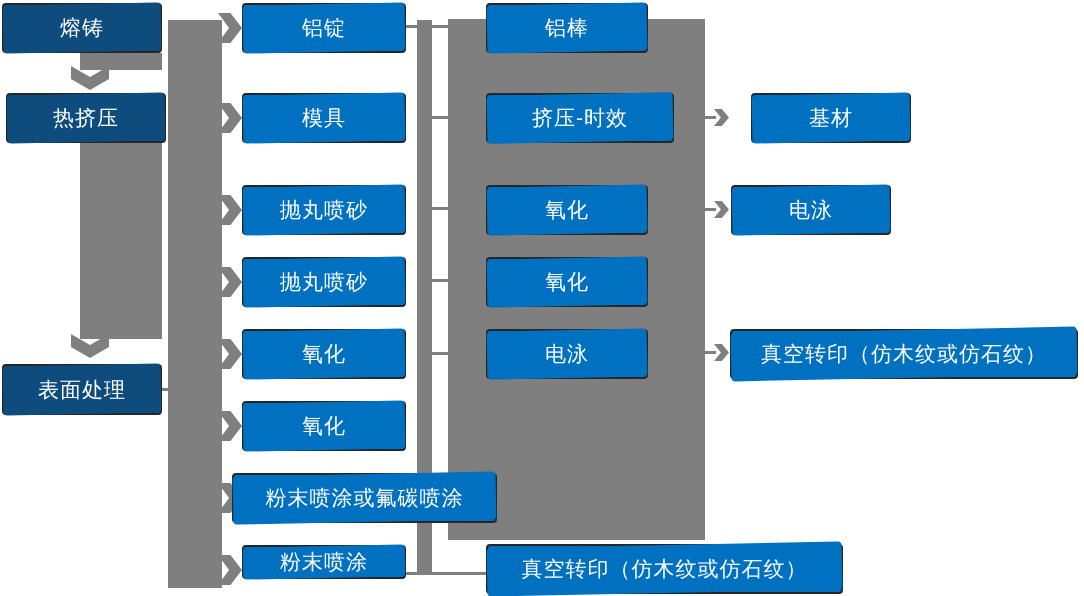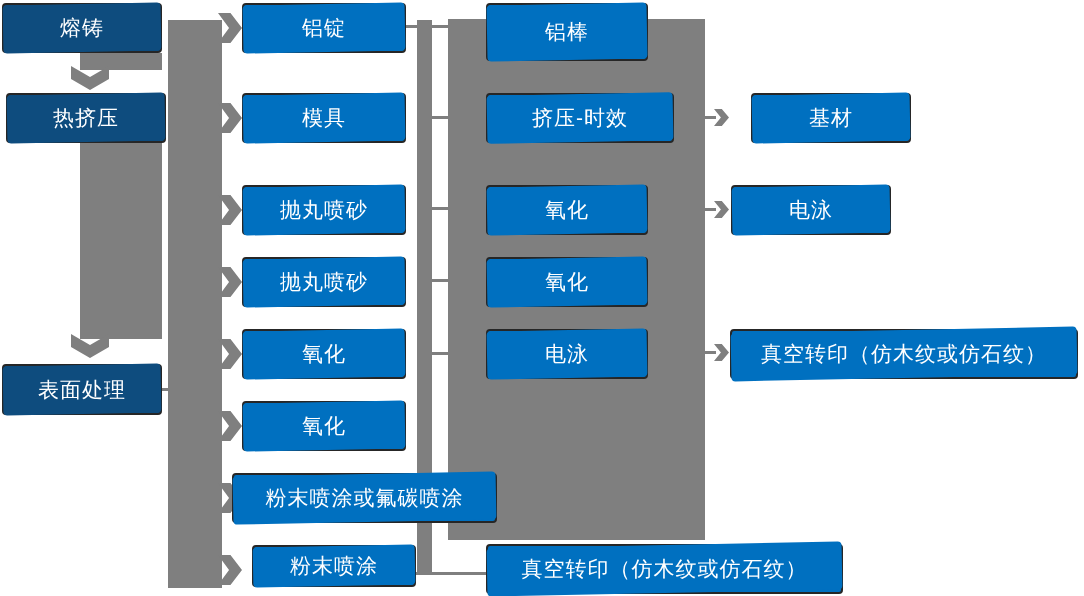--- a/index.html
+++ b/index.html
@@ -101,23 +101,23 @@
   <div class="box dark" style="left:6px;top:93px;width:160px;height:50px">热挤压</div>
   <div class="box dark" style="left:2px;top:364px;width:160px;height:51px">表面处理</div>
 
   <div class="box blue" style="left:242px;top:3px;width:164px;height:50px">铝锭</div>
   <div class="box blue" style="left:242px;top:93px;width:164px;height:50px">模具</div>
   <div class="box blue" style="left:242px;top:185px;width:164px;height:50px">抛丸喷砂</div>
   <div class="box blue" style="left:242px;top:257px;width:164px;height:50px">抛丸喷砂</div>
   <div class="box blue" style="left:242px;top:329px;width:164px;height:50px">氧化</div>
   <div class="box blue" style="left:242px;top:401px;width:164px;height:50px">氧化</div>
   <div class="box blue" style="left:232px;top:473px;width:265px;height:50px">粉末喷涂或氟碳喷涂</div>
-  <div class="box blue" style="left:252px;top:545px;width:164px;height:42px">粉末喷涂</div>
+  <div class="box blue" style="left:242px;top:545px;width:164px;height:34px">粉末喷涂</div>
 
-  <div class="box blue" style="left:486px;top:3px;width:162px;height:58px">铝棒</div>
+  <div class="box blue" style="left:486px;top:3px;width:162px;height:50px">铝棒</div>
   <div class="box blue" style="left:486px;top:93px;width:188px;height:50px">挤压-时效</div>
   <div class="box blue" style="left:486px;top:185px;width:162px;height:50px">氧化</div>
   <div class="box blue" style="left:486px;top:257px;width:162px;height:50px">氧化</div>
   <div class="box blue" style="left:486px;top:329px;width:162px;height:50px">电泳</div>
 
   <div class="box blue" style="left:751px;top:93px;width:160px;height:50px">基材</div>
   <div class="box blue" style="left:731px;top:185px;width:160px;height:50px">电泳</div>
   <div class="box blue" style="left:730px;top:329px;width:348px;height:50px">真空转印（仿木纹或仿石纹）</div>
   <div class="box blue" style="left:486px;top:544px;width:357px;height:50px">真空转印（仿木纹或仿石纹）</div>
 

